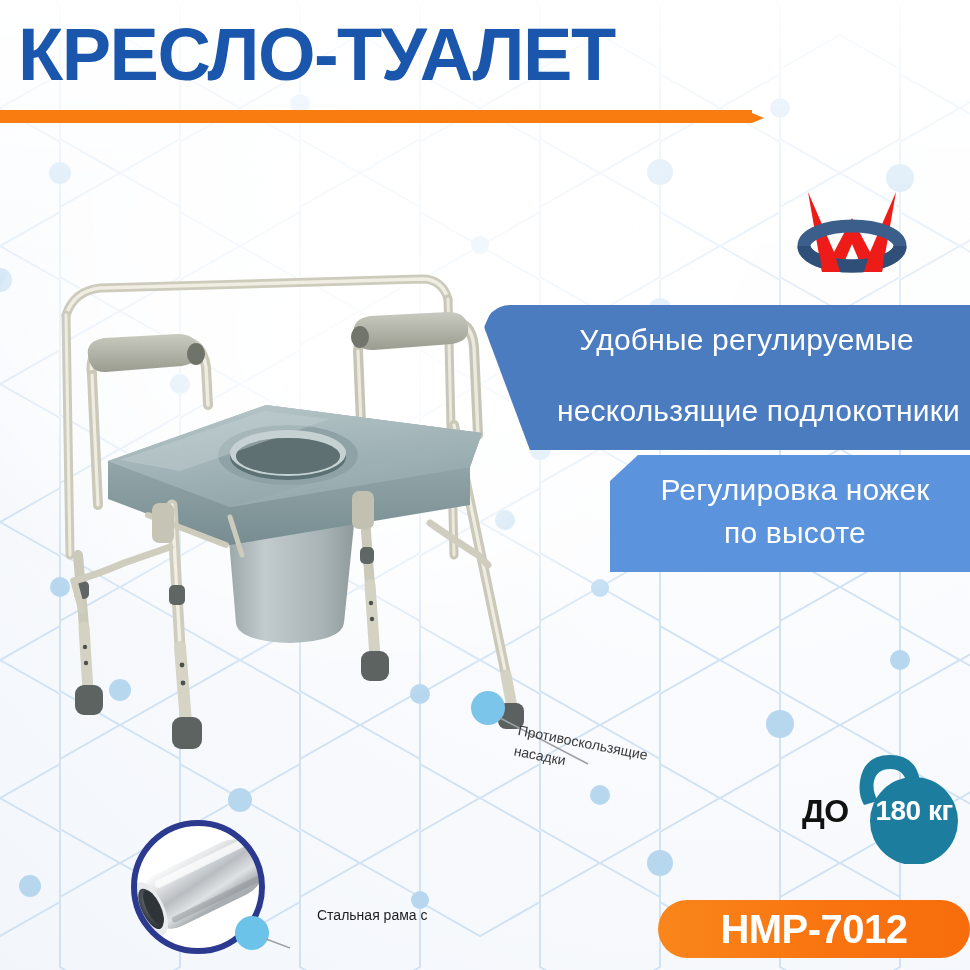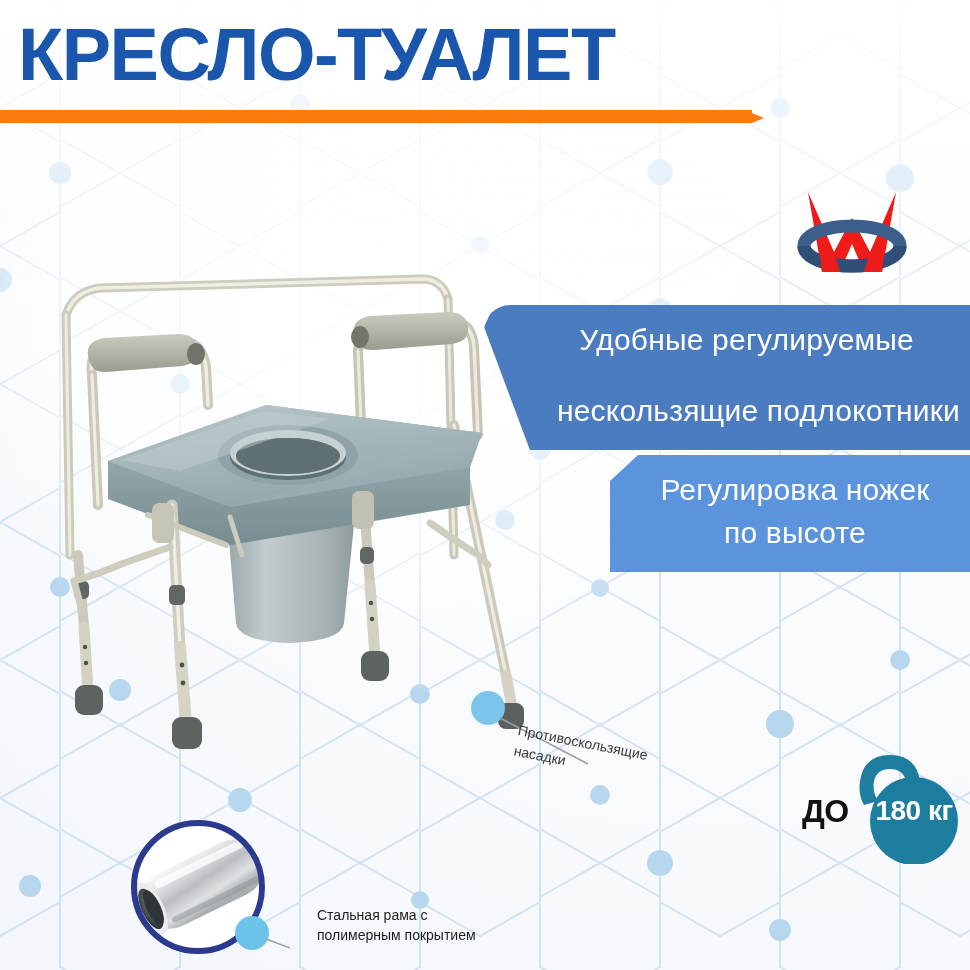--- a/index.html
+++ b/index.html
@@ -430,31 +430,33 @@
       </g>
 
       <circle cx="78" cy="72" r="64" fill="none" stroke="#2b3a8e" stroke-width="6"></circle>
 
       <circle cx="132" cy="118" r="17" fill="#6cc3ea"></circle>
       <path d="M146 124 L178 136" stroke="#9aa0a4" stroke-width="1.6" fill="none"></path>
     </svg>
   </div>
   <div class="tube-label">
     <div>Стальная рама с</div>
-    <div>полимерным покрытием</div>
   </div>
 
   <div class="weight">
     <svg viewBox="0 0 168 115" width="168" height="115" style="position:absolute;left:0;top:0;">
 
       <path d="M88 6 Q62 6 58 32 Q56 46 62 56 L76 52 Q70 42 72 32 Q75 20 88 20 Q101 20 104 32
                Q106 42 100 52 L114 56 Q120 46 118 32 Q114 6 88 6 Z" fill="#1d7d9f"></path>
       <path d="M75 18 L101 18 L101 27 L75 27 Z" fill="#ffffff" opacity="0.0"></path>
 
       <circle cx="112" cy="72" r="44" fill="#1d7d9f"></circle>
       <path d="M92 36 L132 36 L138 52 L86 52 Z" fill="#1d7d9f"></path>
     </svg>
     <div class="weight-do">ДО</div>
     <div class="weight-num">180 кг</div>
   </div>
 
+  <div class="model">
+    <span>HMP-7012</span>
+  </div>
 
 </div>
 
 </body></html>

